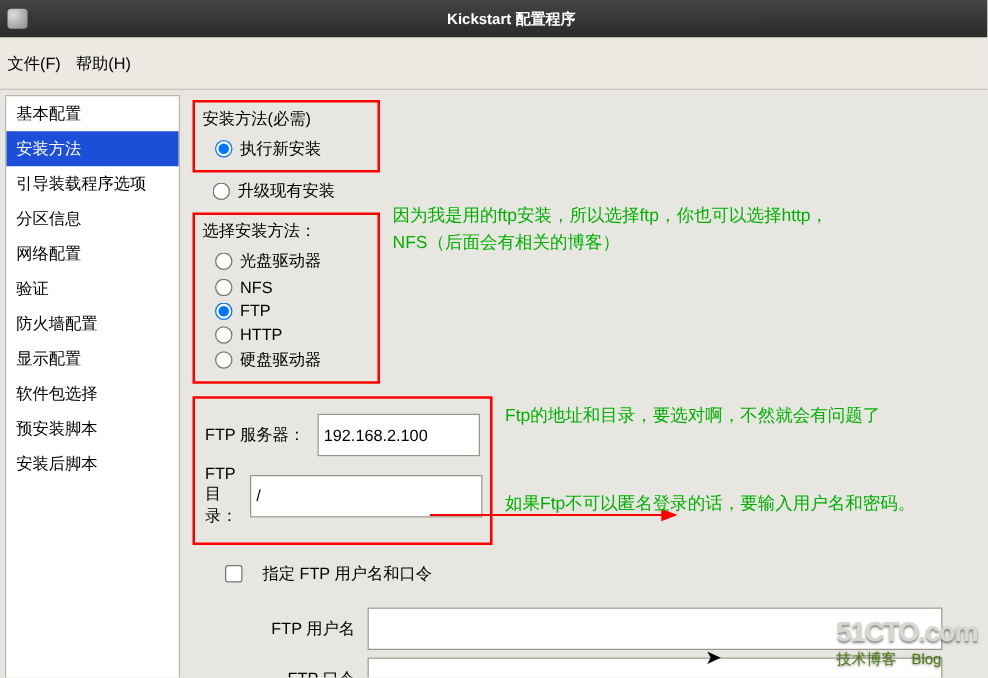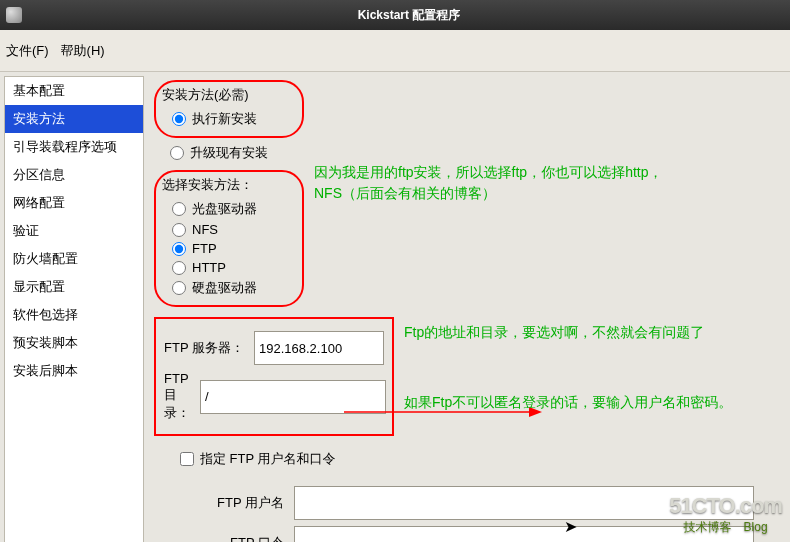--- a/index.html
+++ b/index.html
@@ -62,21 +62,20 @@
       background: #1d4ed8;
       color: #fff;
     }
     .content {
       flex: 1;
       padding: 8px 10px;
       position: relative;
     }
     .group {
       margin-bottom: 8px;
-      border-radius: 22px;
     }
     .group-label {
       font-size: 13px;
       margin-bottom: 4px;
     }
     .radio-row {
       display: flex;
       align-items: center;
       gap: 6px;
       padding: 2px 4px 2px 10px;
@@ -120,36 +119,36 @@
     input[type=text] {
       border: 1px solid #9a968a;
       background: #fff;
       height: 22px;
       padding: 16px 4px;
       font-size: 13px;
     }
     .check-row {
       display: flex;
       align-items: center;
-      gap: 6px;
+      gap: 16px;
       padding: 4px 0 4px 26px;
       font-size: 13px;
     }
     input[type=checkbox] {
       width: 14px; height: 14px;
     }
     .arrow-svg {
       position: absolute;
     }
     .watermark {
       position: absolute;
       right: 8px;
       bottom: 6px;
       color: rgba(255,255,255,0.85);
-      text-align: center;
+      text-align: left;
       font-family: "Arial Black", sans-serif;
       text-shadow: 0 1px 2px rgba(0,0,0,0.5);
       pointer-events: none;
     }
     .watermark .big { font-size: 22px; font-weight: 900; letter-spacing: -1px; color: #d8d8d0; }
     .watermark .small { font-size: 12px; color: #4d7c0f; }
     .cursor-icon {
       position: absolute;
       left: 420px;
       bottom: 30px;

